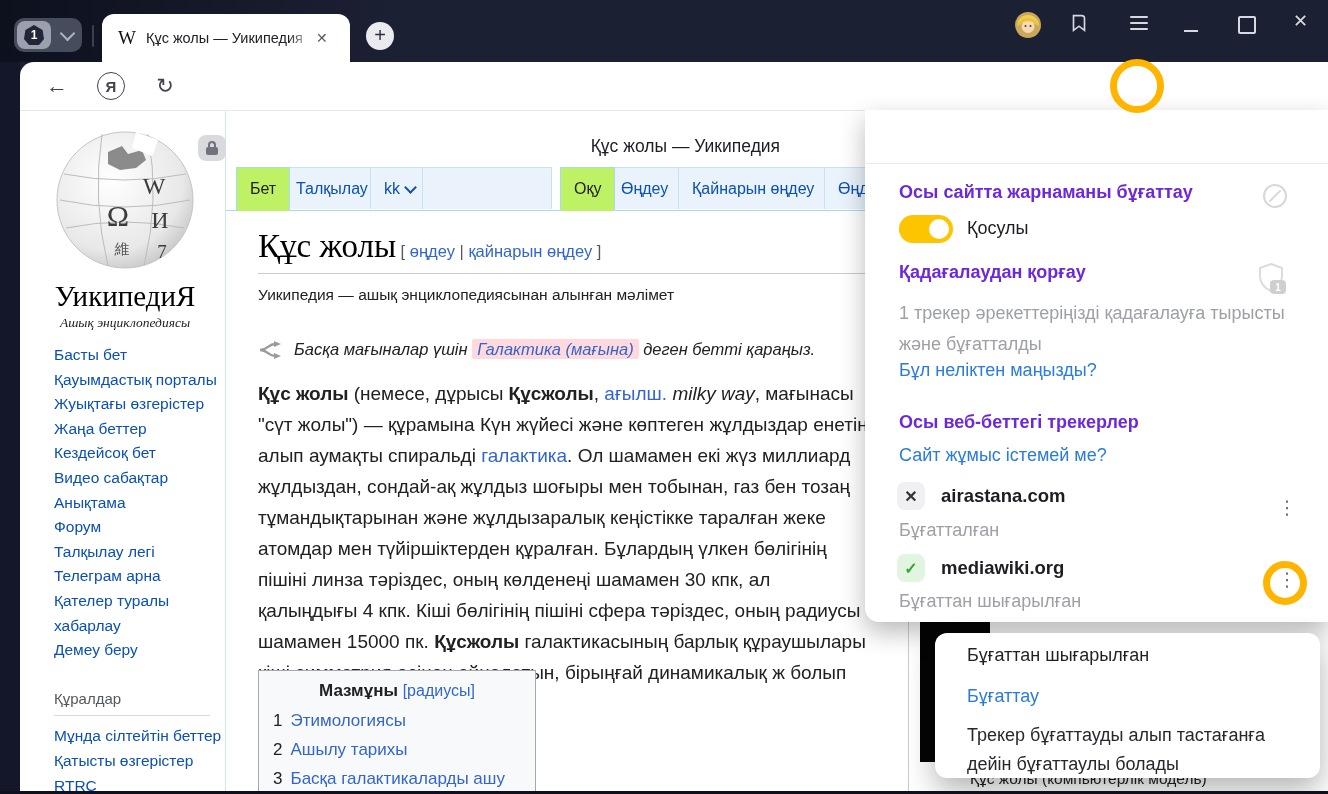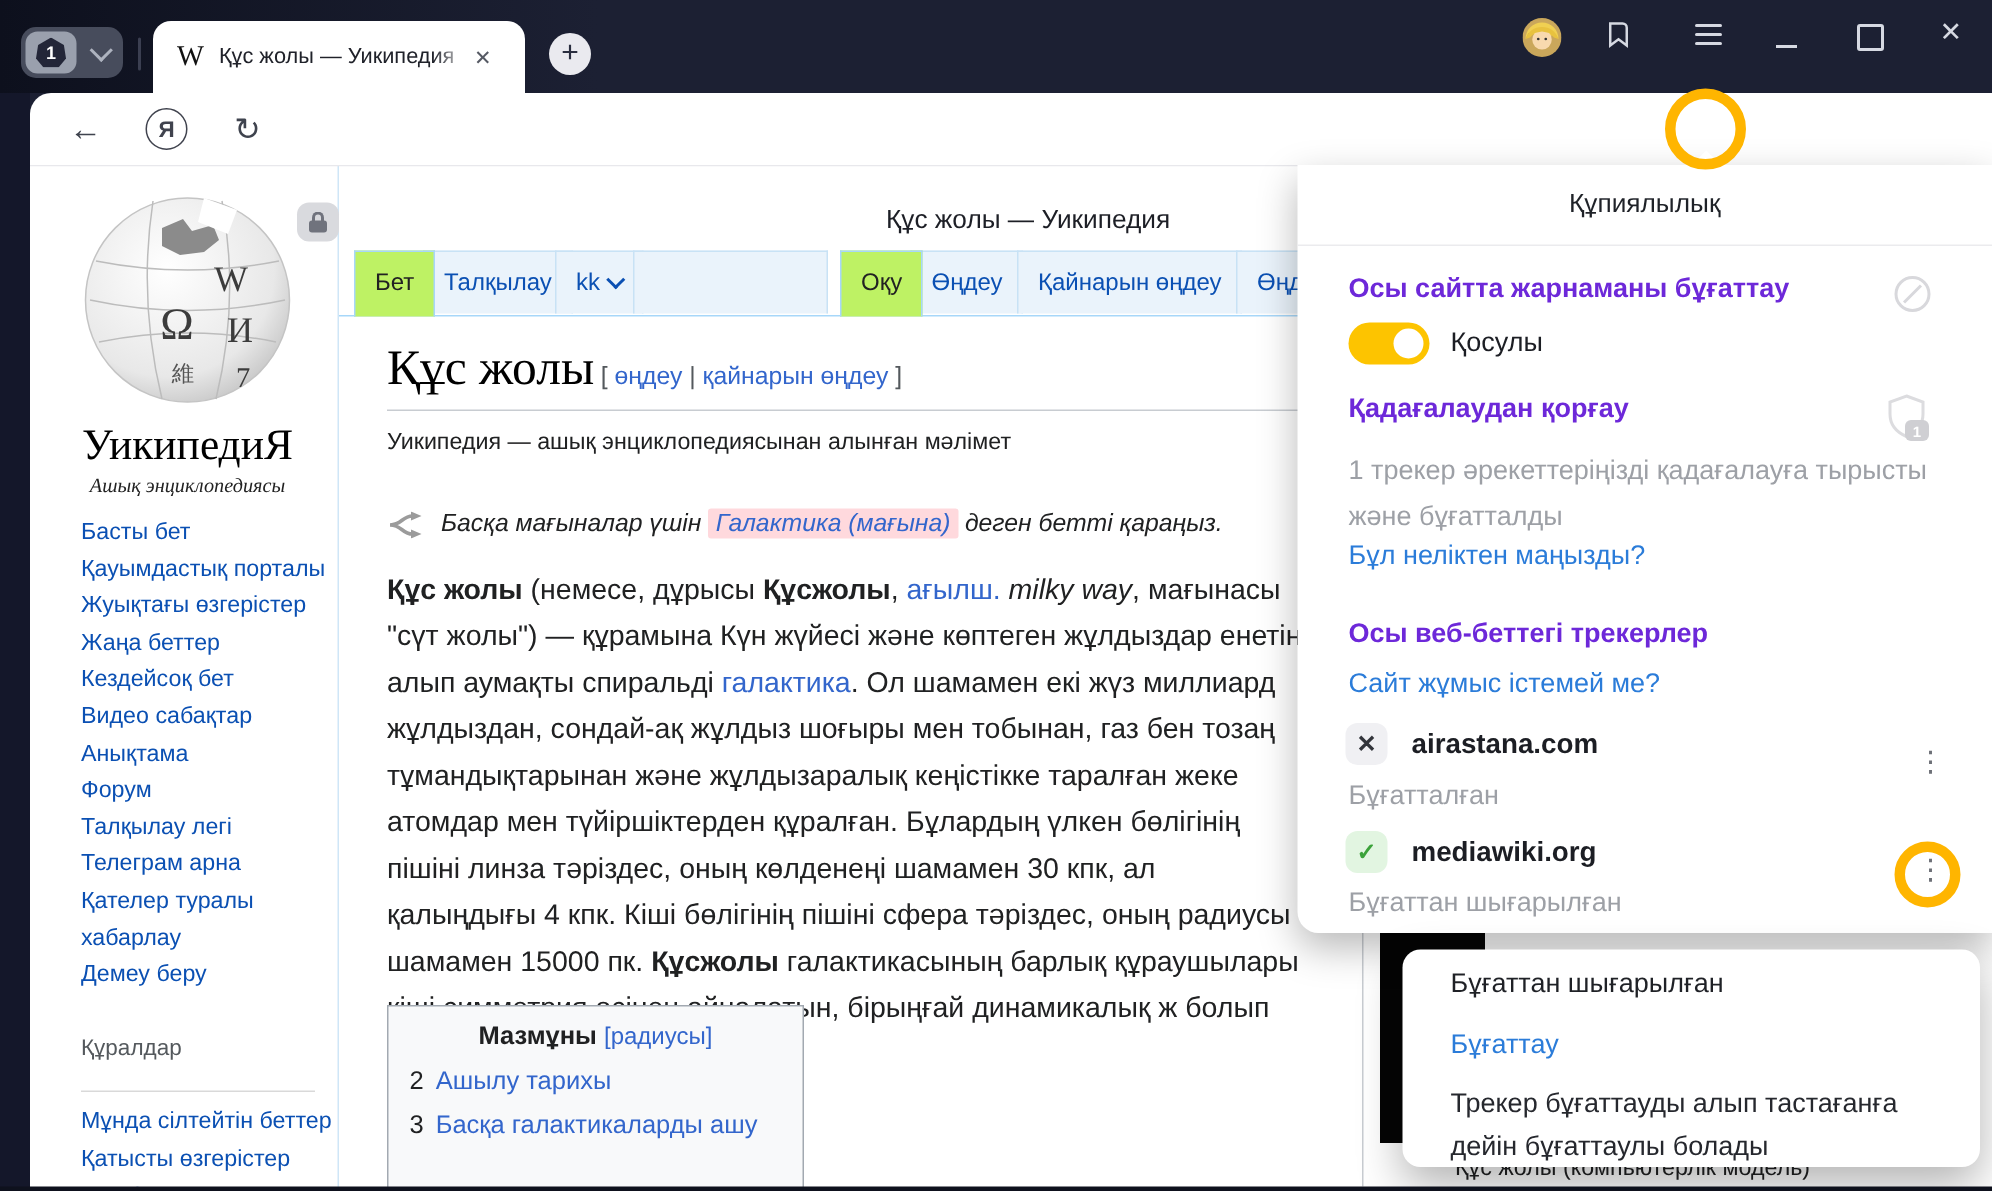--- a/index.html
+++ b/index.html
@@ -75,21 +75,21 @@
 
   
   .page{position:absolute;left:20px;top:110px;width:1308px;height:684px;background:#fff;overflow:hidden;z-index:1;}
   .sidebar{position:absolute;left:0;top:0;width:205px;height:684px;}
   .logo{position:absolute;left:25px;top:12px;width:160px;text-align:center;}
   .wordmark{font-family:"Liberation Serif",serif;font-size:29px;color:#000;margin-top:4px;}
   .tagline{font-family:"Liberation Serif",serif;font-style:italic;font-size:13.5px;color:#222;margin-top:2px;}
   .sb-links{position:absolute;left:34px;top:233px;width:170px;font-size:15.5px;line-height:24.6px;}
   .sb-links a{color:#0b50b3;text-decoration:none;display:block;cursor:pointer;}
   .sb-gap{height:18px;}
-  .sb-head{color:#54595d;font-size:15px;padding-bottom:16px;border-bottom:1px solid #d9d9d9;margin:6px 14px 8px 0;}
+  .sb-head{color:#54595d;font-size:15px;padding-bottom:4px;border-bottom:1px solid #d9d9d9;margin:6px 14px 8px 0;}
 
   .content{position:absolute;left:205px;top:0;width:1103px;height:684px;border-left:1px solid #cfe6f7;}
   .wtabs{position:absolute;left:0;top:57px;width:1103px;height:43px;border-bottom:1px solid #a7d7f9;font-size:16px;}
   .wtab{position:absolute;top:0;height:42px;line-height:42px;padding:0 13px;background:#eaf3fb;
         border:1px solid #c8e2f5;border-bottom:none;color:#0b50b3;box-sizing:border-box;cursor:pointer;white-space:nowrap;}
   .wtab.active{background:#bef264;color:#222;height:44px;z-index:2;border-color:#a7d7f9;cursor:default;}
   .kkchev{display:inline-block;width:7px;height:7px;border-right:2px solid #0b50b3;border-bottom:2px solid #0b50b3;
           transform:rotate(45deg);margin:0 0 2px 6px;}
 
   .h1row{position:absolute;left:32px;top:118px;width:1040px;border-bottom:1px solid #c8ccd1;padding-bottom:8px;}
@@ -347,35 +347,37 @@
       <div class="para">
         <b>Құс жолы</b><span> (немесе, дұрысы </span><b>Құсжолы</b><span>, </span><a>ағылш.</a><i> milky way</i><span>, мағынасы "сүт жолы") — құрамына Күн жүйесі және көптеген жұлдыздар енетін алып аумақты спиральді </span><a>галактика</a><span>. Ол шамамен екі жүз миллиард жұлдыздан, сондай-ақ жұлдыз шоғыры мен тобынан, газ бен тозаң тұмандықтарынан және жұлдызаралық кеңістікке таралған жеке атомдар мен түйіршіктерден құралған. Бұлардың үлкен бөлігінің пішіні линза тәріздес, оның көлденеңі шамамен 30 кпк, ал қалыңдығы 4 кпк. Кіші бөлігінің пішіні сфера тәріздес, оның радиусы шамамен 15000 пк. </span><b>Құсжолы</b><span> галактикасының барлық құраушылары кіші симметрия осінен айналатын, бірыңғай динамикалық ж болып байланысқан.</span>
       </div>
 
       <div class="toc">
         <div class="toc-head">
           <b>Мазмұны</b>
           <a>[радиусы]</a>
         </div>
         <div class="toc-item">
+          <span>1</span><a>Этимологиясы</a>
+        </div>
+        <div class="toc-item">
           <span>2</span><a>Ашылу тарихы</a>
         </div>
         <div class="toc-item">
           <span>3</span><a>Басқа галактикаларды ашу</a>
         </div>
       </div>
     </div>
   </div>
 
   <div class="infobox-line"></div>
   <div class="infobox-img"></div>
   <div class="caption">Құс жолы (компьютерлік модель)</div>
 
   <div class="panel">
-    <div class="panel-title">Құпиялылық</div>
     <div class="panel-hr"></div>
 
     <div class="p-bold" style="top:72px">Осы сайтта жарнаманы бұғаттау</div>
     <div class="toggle">
       <div class="knob"></div>
     </div>
     <div class="toggle-label">Қосулы</div>
 
     <div class="p-bold" style="top:152px">Қадағалаудан қорғау</div>
     <div class="p-gray" style="top:188px;width:410px">1 трекер әрекеттеріңізді қадағалауға тырысты және бұғатталды</div>

